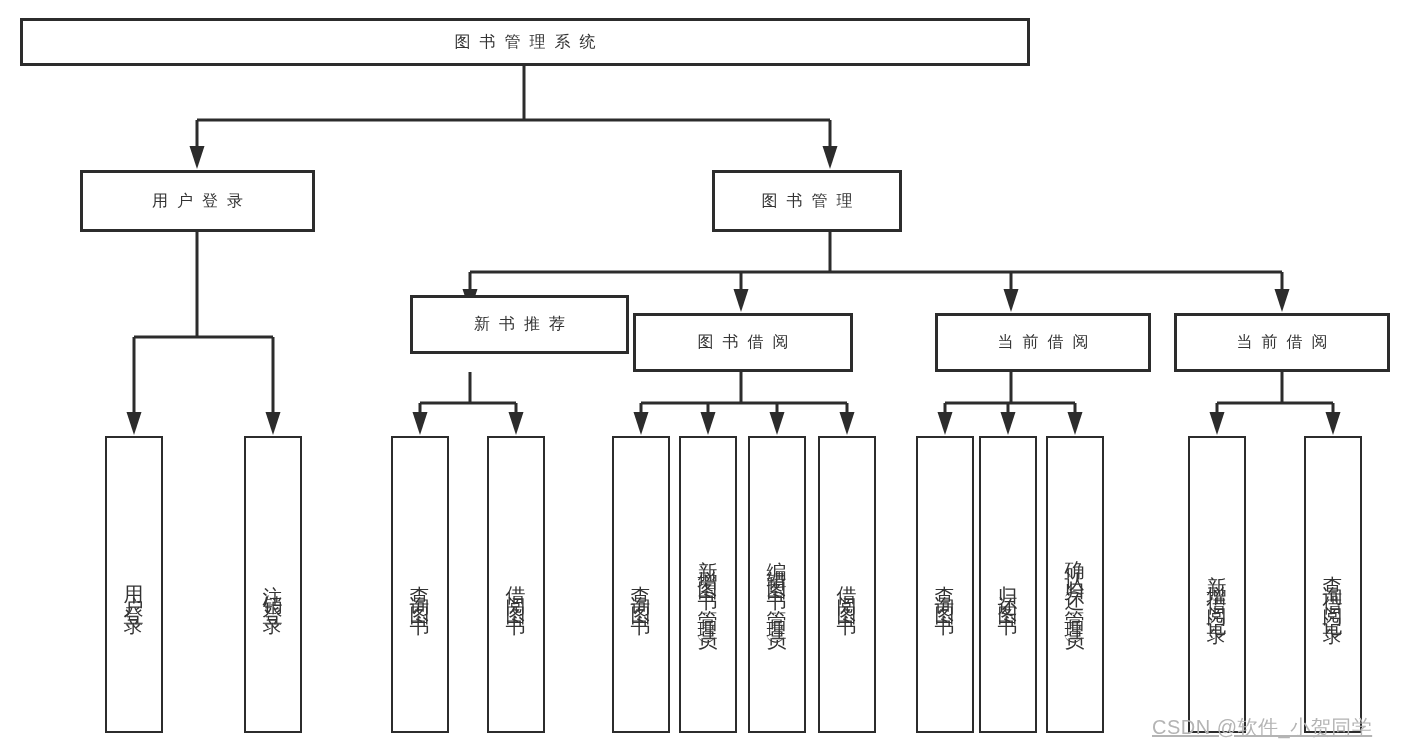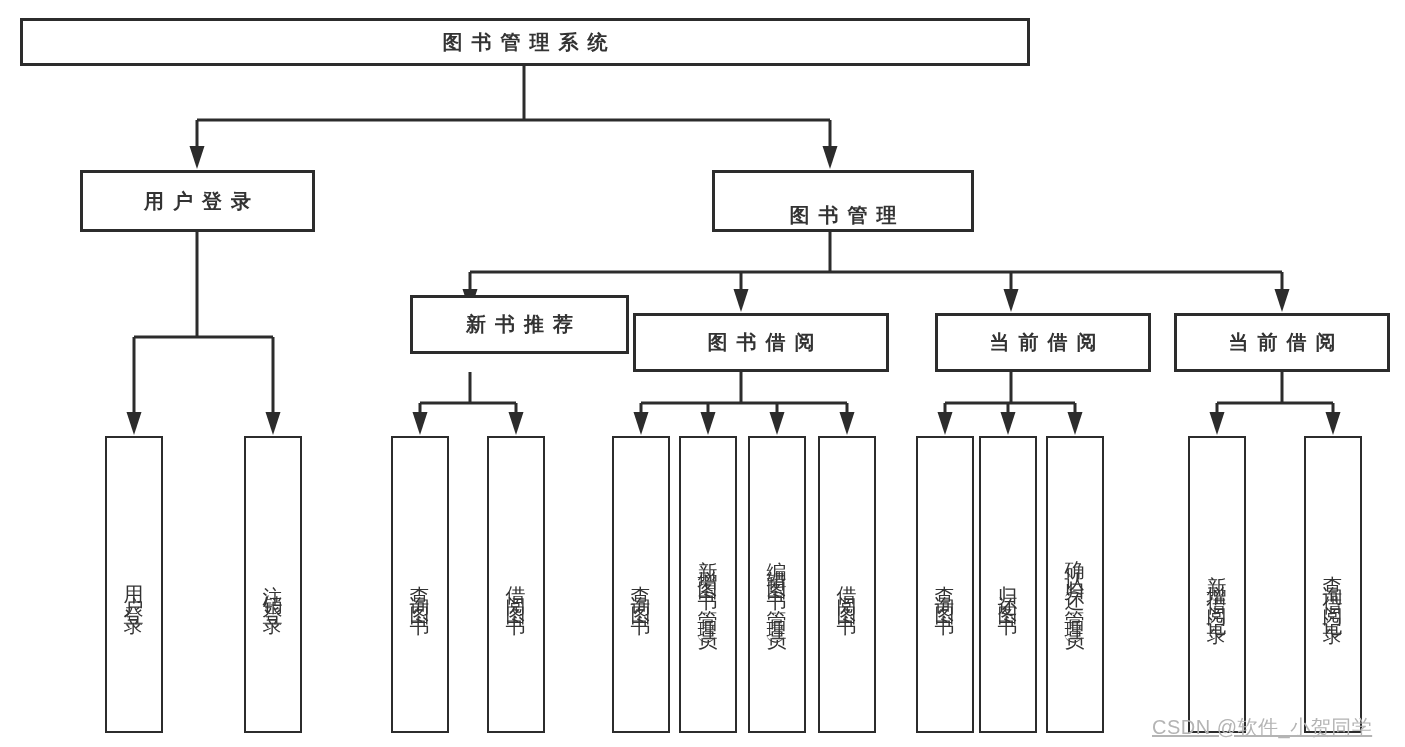--- a/index.html
+++ b/index.html
@@ -27,25 +27,24 @@
     box-sizing: border-box;
     background: #ffffff;
     border: 3px solid #2c2c2c;
     display: flex;
     align-items: center;
     justify-content: center;
     color: #333333;
     z-index: 2;
   }
   .node.hbox .label {
-    font-size: 20px;
+    font-size: 16px;
     letter-spacing: 9px;
     margin-right: -9px;
     white-space: nowrap;
-    font-weight: bold;
   }
   .node.leaf {
     border-width: 2.6px;
   }
   .node.leaf .label {
     writing-mode: vertical-rl;
     text-orientation: mixed;
     font-size: 20px;
     letter-spacing: 10px;
     margin-bottom: -10px;
@@ -110,28 +109,28 @@
     </g>
   </svg>
 
   <div class="node hbox" style="left:20px; top:18px; width:1010px; height:48px;">
     <span class="label">图书管理系统</span>
   </div>
 
   <div class="node hbox" style="left:80px; top:170px; width:235px; height:62px;">
     <span class="label">用户登录</span>
   </div>
-  <div class="node hbox" style="left:712px; top:170px; width:262px; height:62px;align-items:flex-end;">
+  <div class="node hbox" style="left:712px; top:170px; width:190px; height:62px;">
     <span class="label">图书管理</span>
   </div>
 
   <div class="node hbox" style="left:363px; top:295px; width:219px; height:59px;margin-left:47px;">
     <span class="label">新书推荐</span>
   </div>
-  <div class="node hbox" style="left:633px; top:313px; width:256px; height:59px;">
+  <div class="node hbox" style="left:633px; top:313px; width:220px; height:59px;">
     <span class="label">图书借阅</span>
   </div>
   <div class="node hbox" style="left:903px; top:313px; width:216px; height:59px;margin-left:32px;">
     <span class="label">当前借阅</span>
   </div>
   <div class="node hbox" style="left:1174px; top:313px; width:216px; height:59px;">
     <span class="label">当前借阅</span>
   </div>
 
   <div class="node leaf" style="left:105px; top:436px; width:58px; height:297px;">

